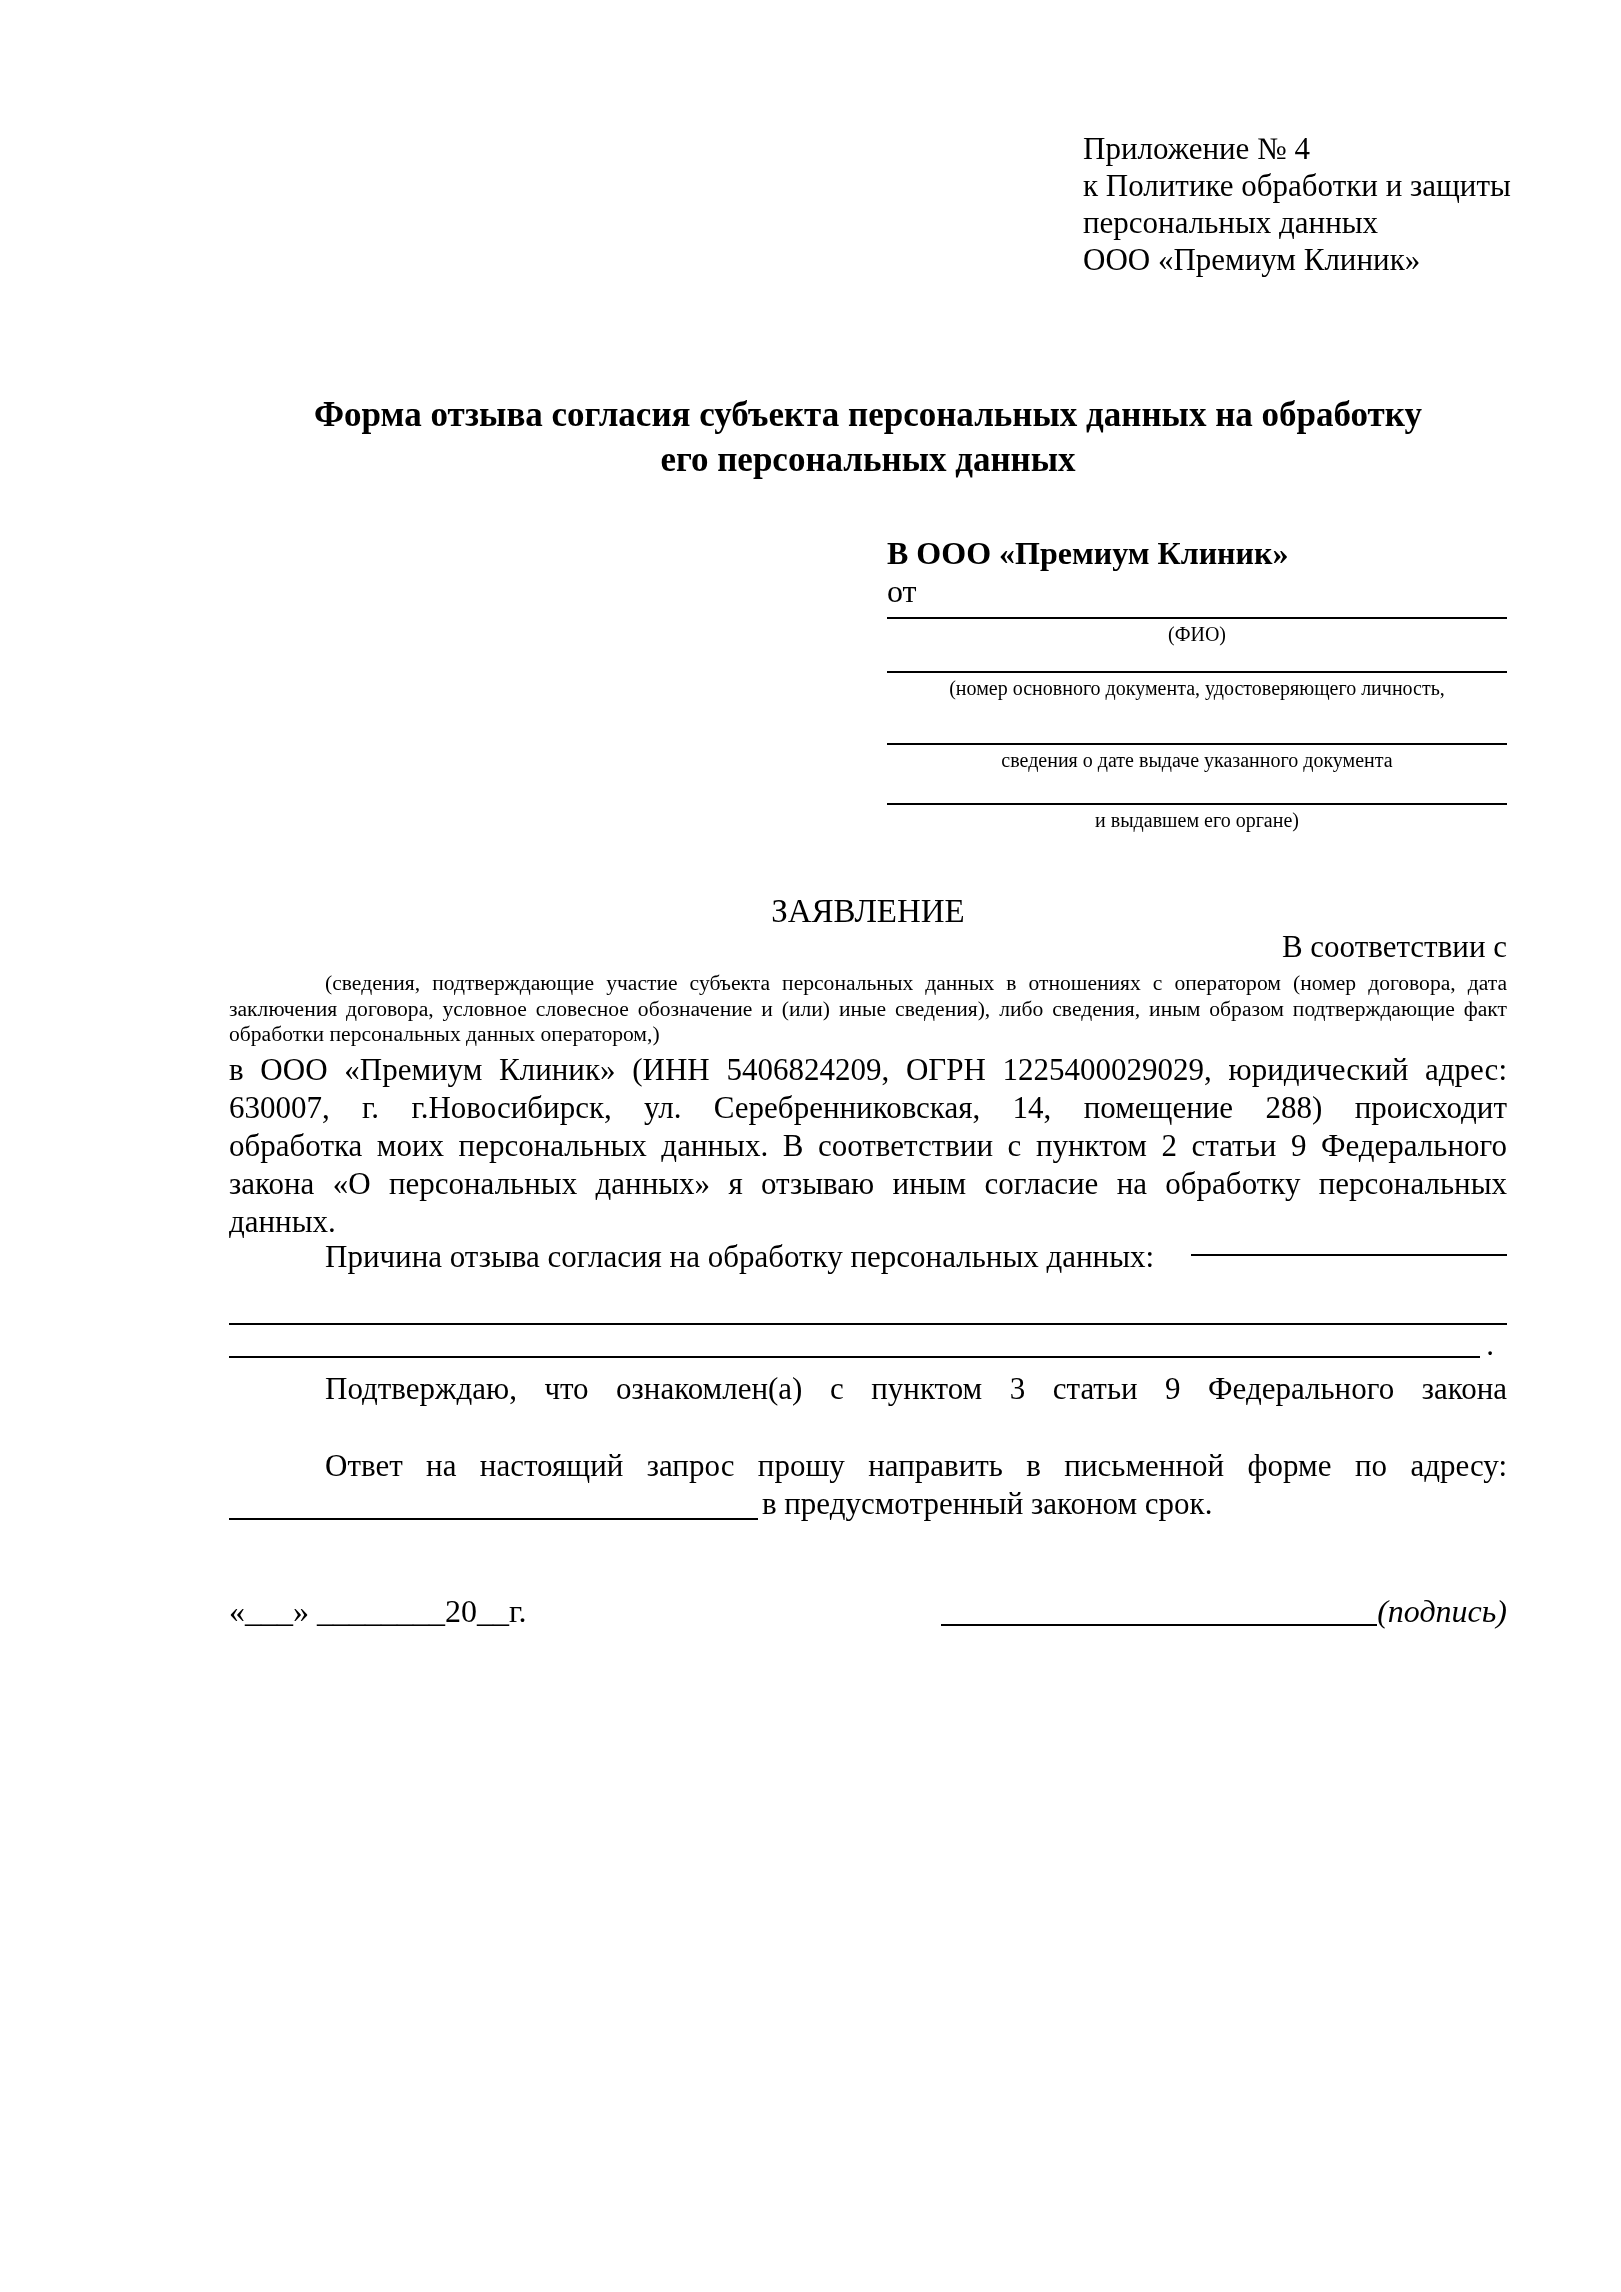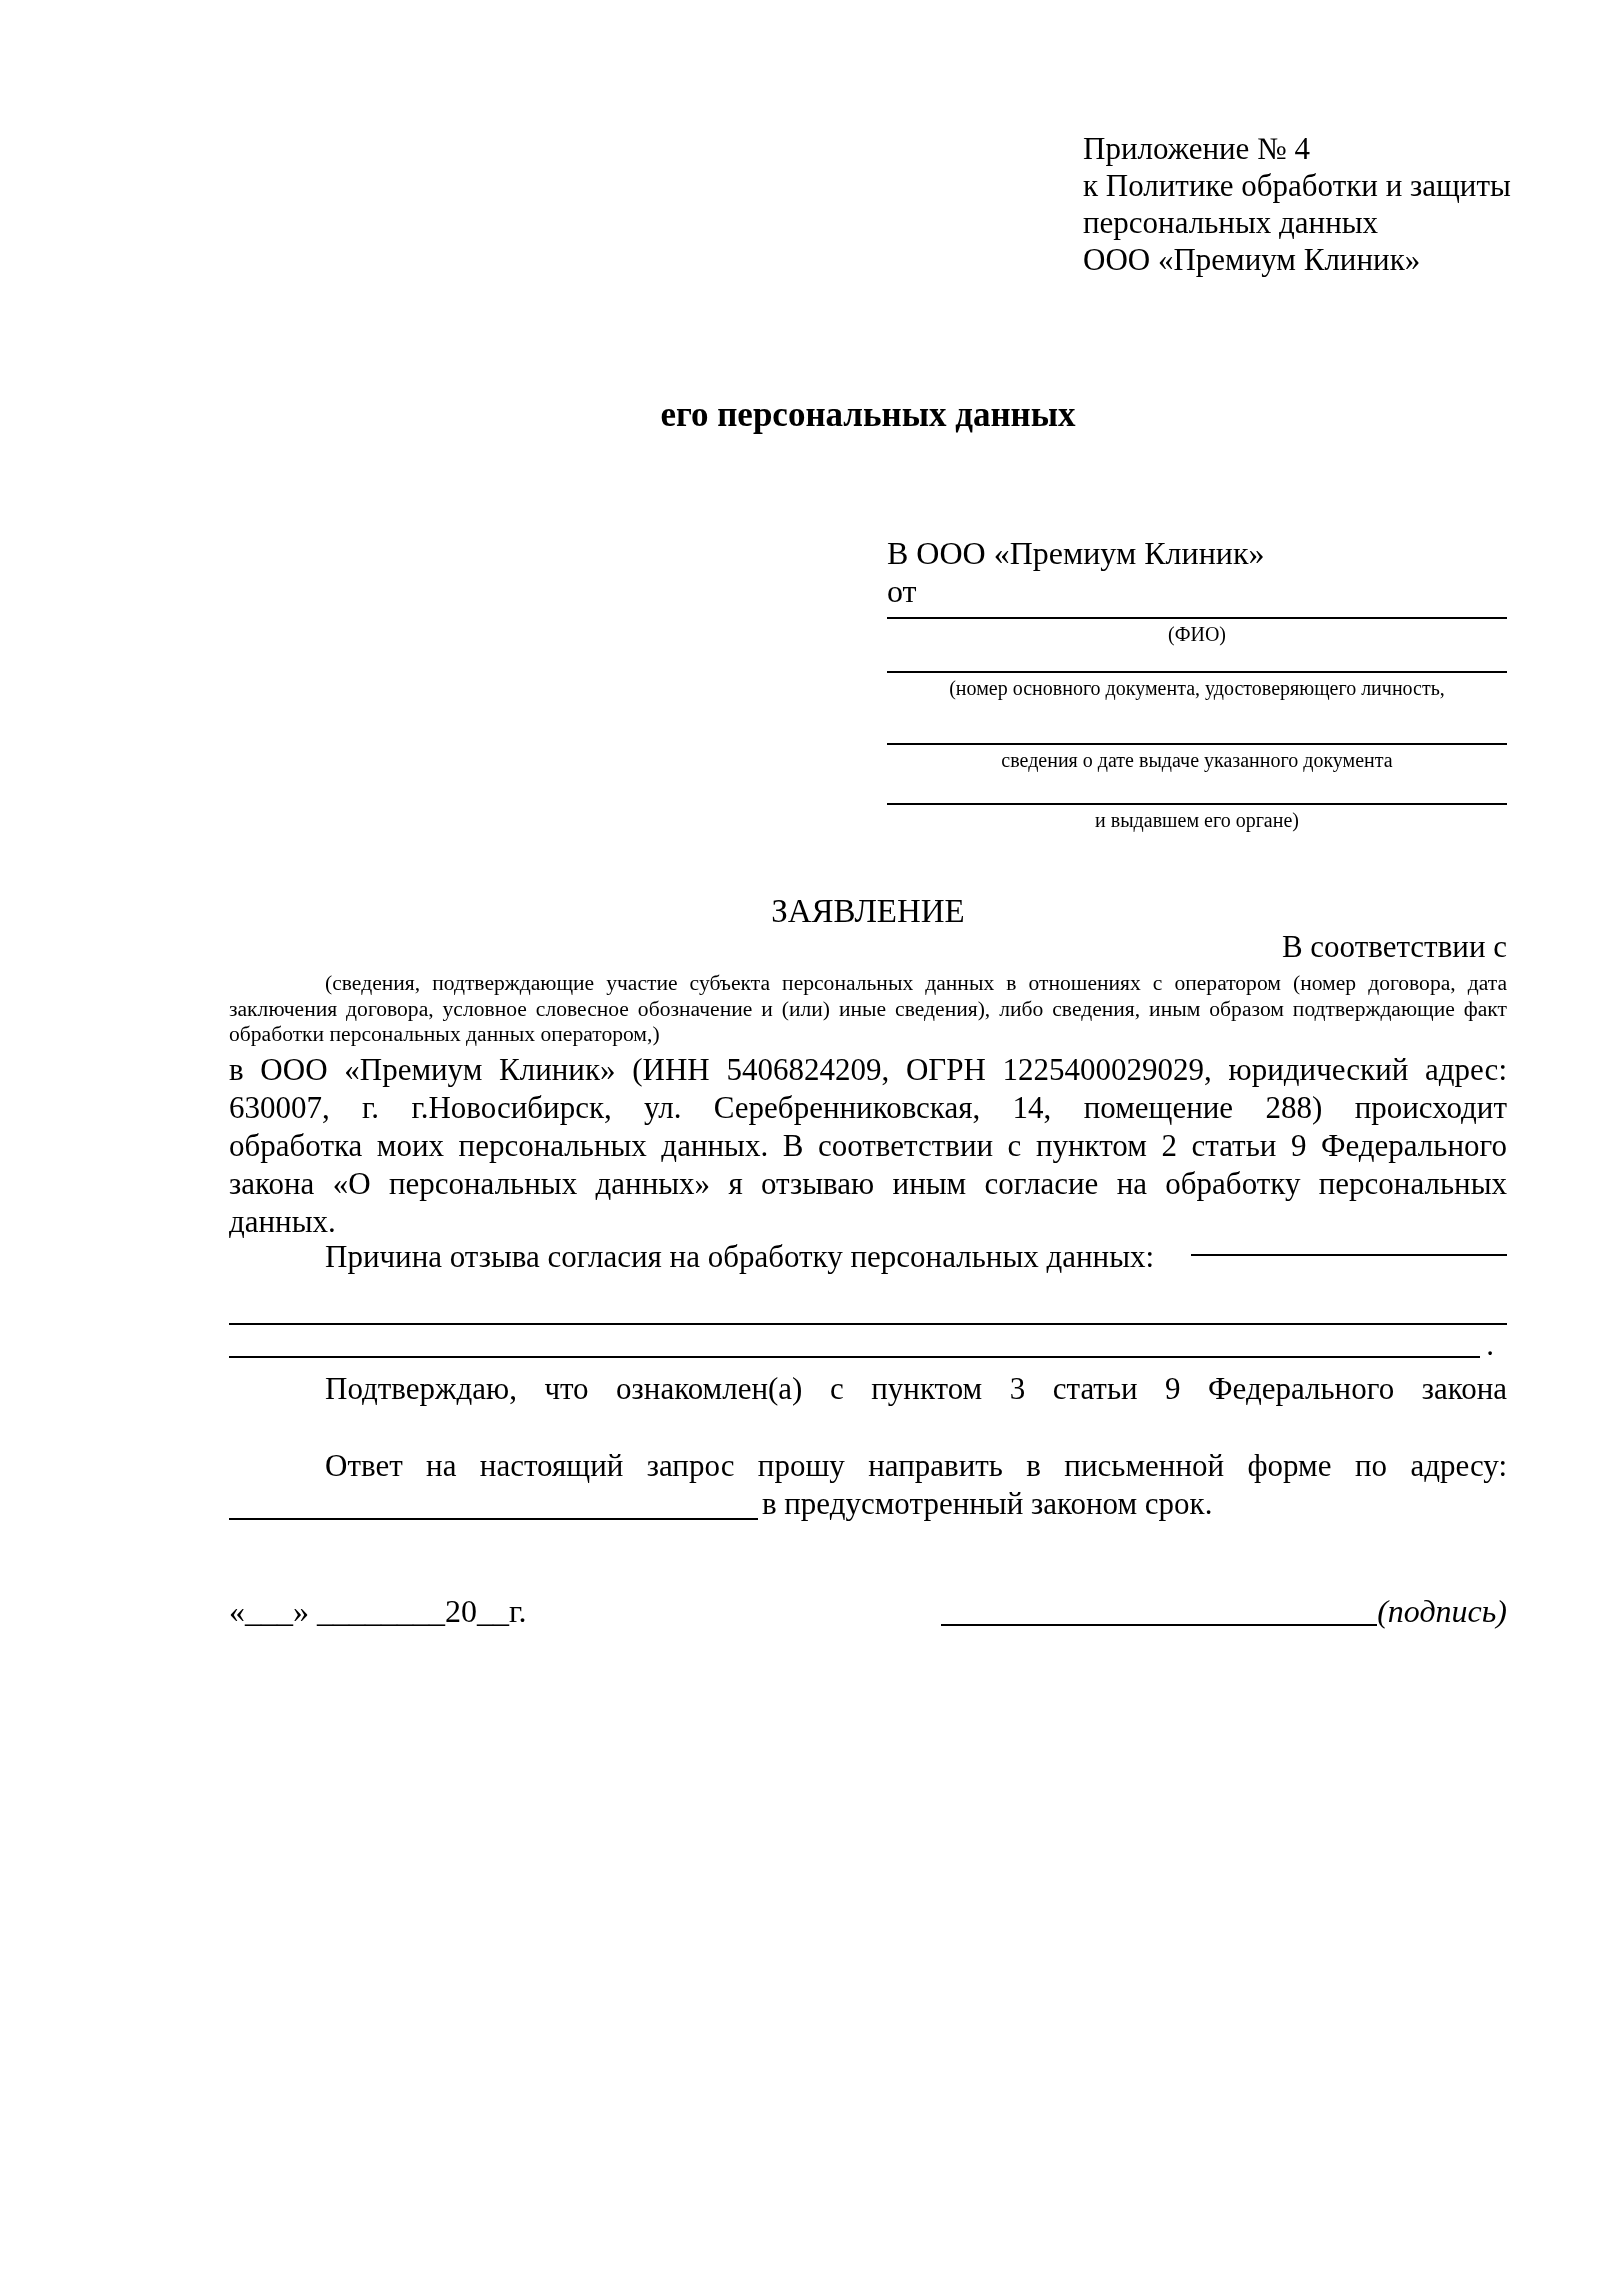--- a/index.html
+++ b/index.html
@@ -15,21 +15,21 @@
 
   
   .appendix { position:absolute; left:1083px; top:130px; font-size:31px; line-height:37px; }
 
   
   .title { position:absolute; left:229px; right:114px; top:392px;
            text-align:center; font-weight:bold; font-size:35px; line-height:45px; }
 
   
   .addressee { position:absolute; left:887px; right:114px; top:534px; font-size:32px; }
-  .addr-to   { line-height:39px; }
+  .addr-to   { line-height:39px;font-weight:bold; }
   .addr-from { line-height:37px; }
   .blank { border-bottom:2.9px solid #000; }
   .bA { height:8.8px; }
   .bB { height:25.5px; }
   .bC { height:44px; }
   .bD { height:32px; }
   .cap { font-size:20px; line-height:25.5px; text-align:center; margin-top:2.9px; }
 
   .heading { position:absolute; left:229px; right:114px; top:892px;
              text-align:center; font-size:33px; line-height:39px; }
@@ -82,20 +82,21 @@
 <div class="page">
 
   <div class="appendix">
     <div>Приложение № 4</div>
     <div>к Политике обработки и защиты</div>
     <div>персональных данных</div>
     <div>ООО «Премиум Клиник»</div>
   </div>
 
   <div class="title">
+    <div>Форма отзыва согласия субъекта персональных данных на обработку</div>
     <div>его персональных данных</div>
   </div>
 
   <div class="addressee">
     <div class="addr-to">В ООО «Премиум Клиник»</div>
     <div class="addr-from">от</div>
     <div class="blank bA"></div>
     <div class="cap">(ФИО)</div>
     <div class="blank bB"></div>
     <div class="cap">(номер основного документа, удостоверяющего личность,</div>

